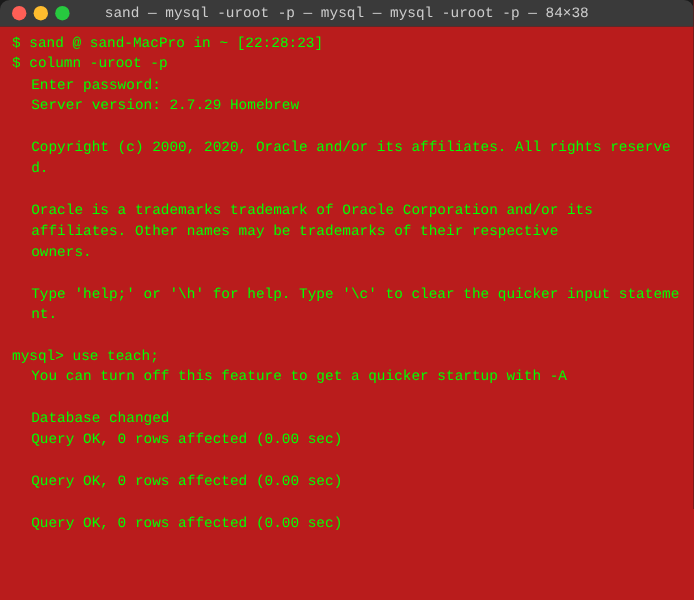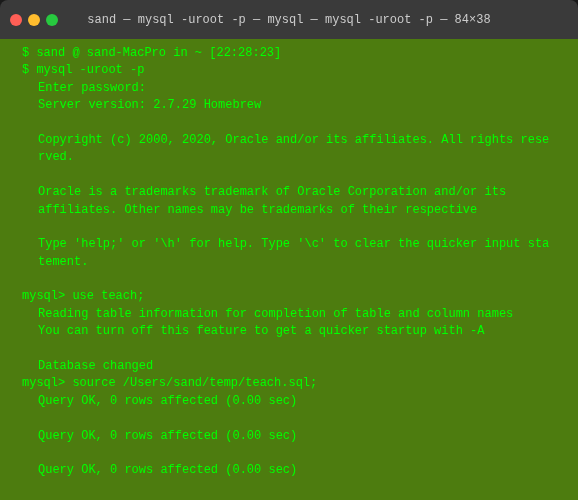--- a/index.html
+++ b/index.html
@@ -14,21 +14,21 @@
       background: #1a1a1a;
       display: flex;
       flex-direction: column;
       font-family: 'Menlo', 'Monaco', 'Courier New', monospace;
       font-size: 12px;
       overflow: hidden;
     }
 
     .title-bar {
       background: #3a3a3a;
-      height: 39px;
+      height: 22px;
       display: flex;
       align-items: center;
       justify-content: center;
       position: relative;
       border-radius: 8px 8px 0 0;
       flex-shrink: 0;
     }
 
     .title-bar-buttons {
       position: absolute;
@@ -49,23 +49,23 @@
     .tb-minimize { background: #ffbd2e; }
     .tb-maximize { background: #27c93f; }
 
     .title-text {
       color: #cccccc;
       font-size: 12px;
       font-family: 'Menlo', 'Monaco', 'Courier New', monospace;
     }
 
     .terminal-body {
-      background: #4d7c0f;
+      background: #b91c1c;
       flex: 1;
-      padding: 6px 22px;
+      padding: 6px 10px;
       overflow: hidden;
       color: #00ff00;
       line-height: 1.45;
     }
 
     .line {
       white-space: pre-wrap;
       word-break: break-all;
     }
 
@@ -81,35 +81,34 @@
   <div class="title-bar-buttons">
     <span class="tb-btn tb-close"></span>
     <span class="tb-btn tb-minimize"></span>
     <span class="tb-btn tb-maximize"></span>
   </div>
   <span class="title-text">sand — mysql -uroot -p — mysql — mysql -uroot -p — 84×38</span>
 </div>
 
 <div class="terminal-body" id="terminal-body">
 <div class="line prompt-line">$ sand @ sand-MacPro in ~ [22:28:23]</div>
-    <div class="line cmd-line">$ mysql -uroot -p</div>
+    <div class="line cmd-line">$ column -uroot -p</div>
     <div class="line output-line">Enter password:</div>
     <div class="line output-line">Server version: 2.7.29 Homebrew</div>
     <div class="blank-line"></div>
     <div class="line output-line">Copyright (c) 2000, 2020, Oracle and/or its affiliates. All rights reserved.</div>
     <div class="blank-line"></div>
     <div class="line output-line">Oracle is a trademarks trademark of Oracle Corporation and/or its</div>
     <div class="line output-line">affiliates. Other names may be trademarks of their respective</div>
+    <div class="line output-line">owners.</div>
     <div class="blank-line"></div>
     <div class="line output-line">Type 'help;' or '\h' for help. Type '\c' to clear the quicker input statement.</div>
     <div class="blank-line"></div>
     <div class="line cmd-line">mysql&gt; use teach;</div>
-    <div class="line output-line">Reading table information for completion of table and column names</div>
     <div class="line output-line">You can turn off this feature to get a quicker startup with -A</div>
     <div class="blank-line"></div>
     <div class="line output-line">Database changed</div>
-    <div class="line cmd-line">mysql&gt; source /Users/sand/temp/teach.sql;</div>
     <div class="line output-line">Query OK, 0 rows affected (0.00 sec)</div>
     <div class="blank-line"></div>
     <div class="line output-line">Query OK, 0 rows affected (0.00 sec)</div>
     <div class="blank-line"></div>
     <div class="line output-line">Query OK, 0 rows affected (0.00 sec)</div>
   </div>
 
 </body></html>

